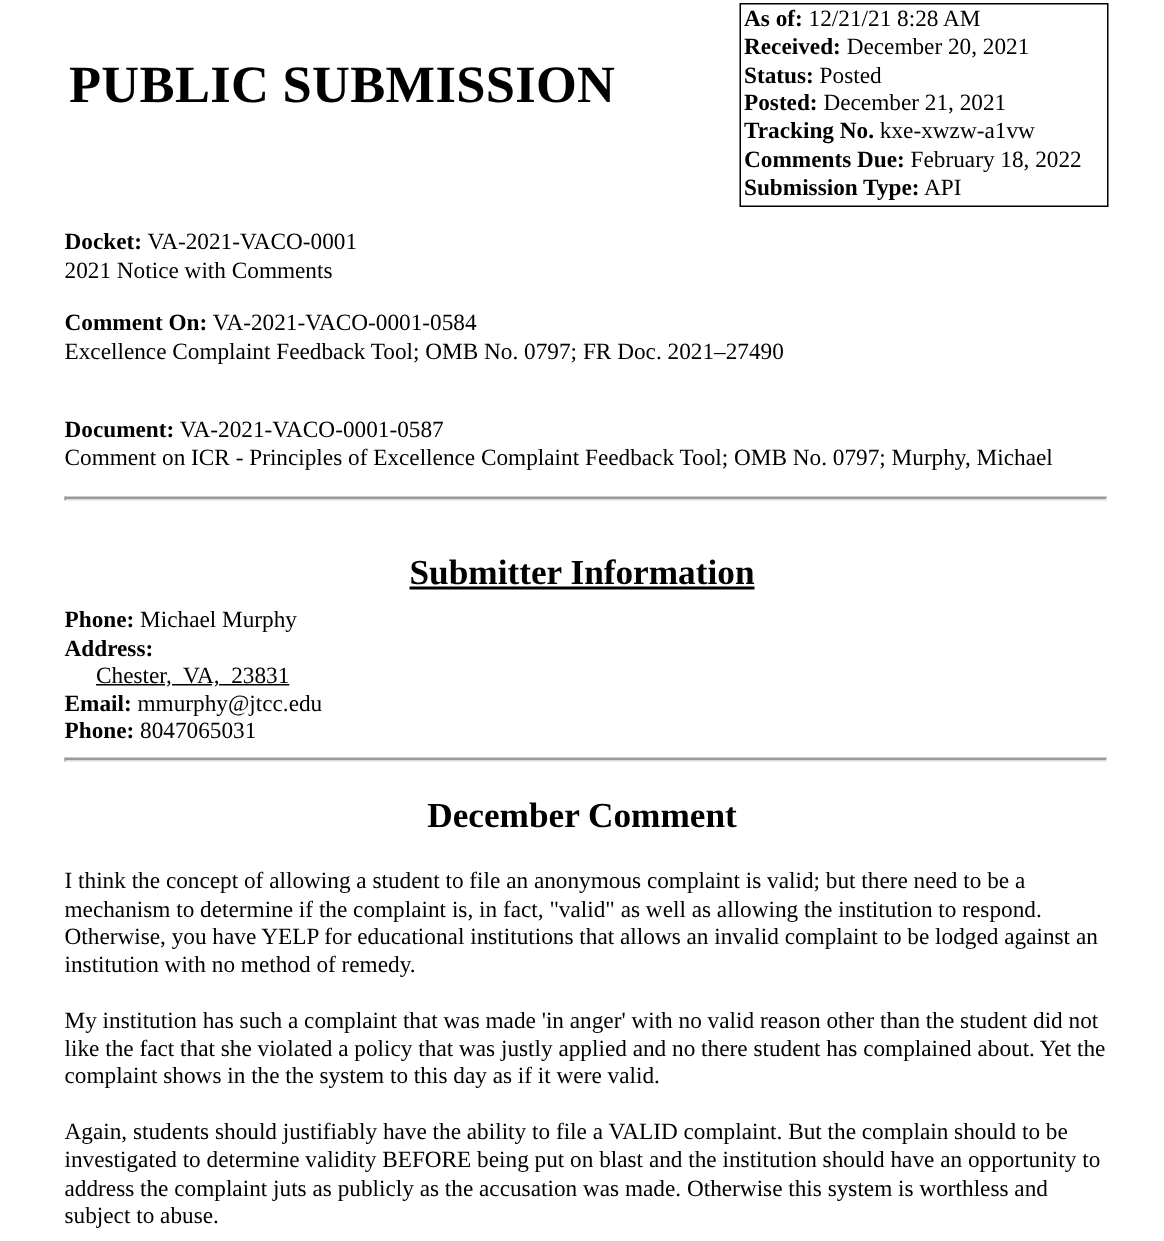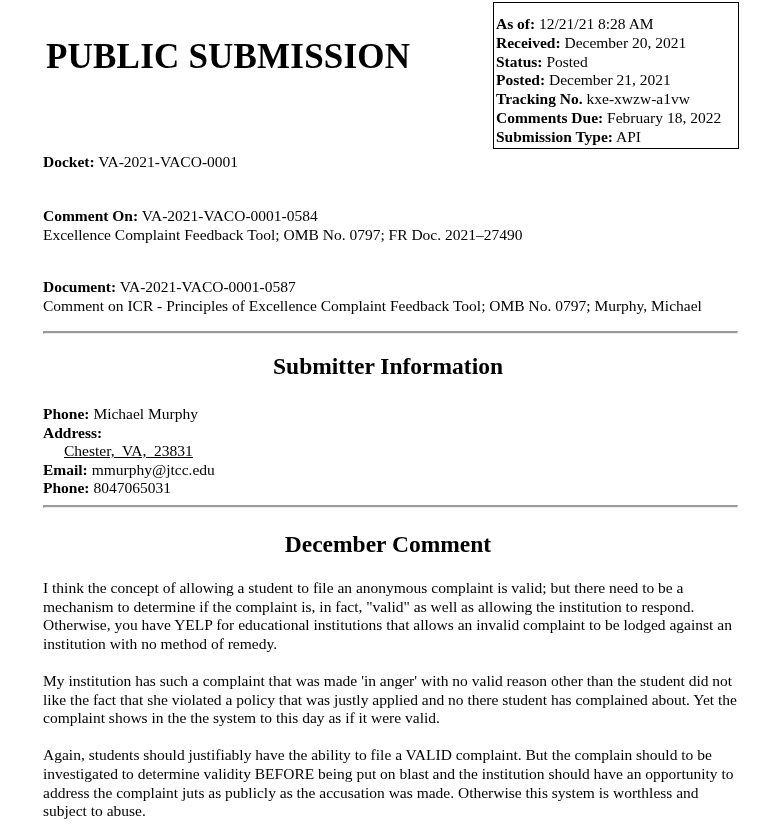--- a/index.html
+++ b/index.html
@@ -25,21 +25,21 @@
       font-weight: bold;
       letter-spacing: 0.2px;
       line-height: 38px;
     }
     .meta-box {
       position: absolute;
       left: 493px;
       top: 2px;
       width: 242px;
       border: 1px solid #000;
-      padding: 12px 0 1px 2px;
+      padding: 1px 0 1px 2px;
       font-size: 15.5px;
       line-height: 18.8px;
     }
     .meta-box .row { white-space: nowrap; }
     b { font-weight: bold; }
     .block {
       position: absolute;
       left: 43px;
       font-size: 15.5px;
       line-height: 18.5px;
@@ -110,41 +110,42 @@
     <b>Submission Type:</b>
     <span>API</span>
   </div>
 </div>
 
 <div class="block" style="top:153px;">
   <div>
     <b>Docket:</b>
     <span>VA-2021-VACO-0001</span>
   </div>
+  <div>2021 Notice with Comments</div>
 </div>
 
 <div class="block" style="top:207px;">
   <div>
     <b>Comment On:</b>
     <span>VA-2021-VACO-0001-0584</span>
   </div>
   <div>Excellence Complaint Feedback Tool; OMB No. 0797; FR Doc. 2021–27490</div>
 </div>
 
 <div class="block" style="top:278px;">
   <div>
     <b>Document:</b>
     <span>VA-2021-VACO-0001-0587</span>
   </div>
   <div style="white-space:nowrap;">Comment on ICR - Principles of Excellence Complaint Feedback Tool; OMB No. 0797; Murphy, Michael</div>
 </div>
 
 <div class="hr" style="top:331px;"></div>
 
-<h2 class="section-title" style="top:352px;">Submitter Information</h2>
+<h2 class="section-title" style="top:368px;text-decoration:underline;">Submitter Information</h2>
 
 <div class="block" style="top:405px;">
   <div>
     <b>Phone:</b>
     <span>Michael Murphy</span>
   </div>
   <div>
     <b>Address:</b>
   </div>
   <div class="indent" style="white-space:pre;text-decoration:underline;">Chester,  VA,  23831</div>

